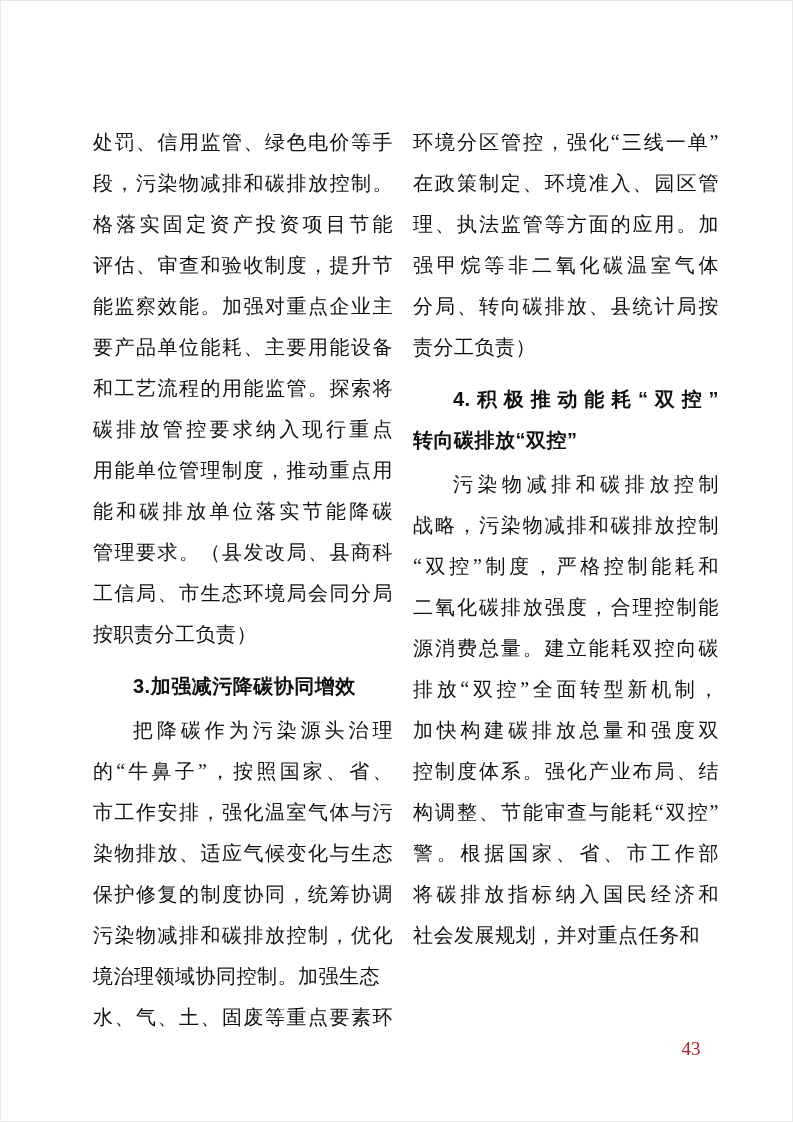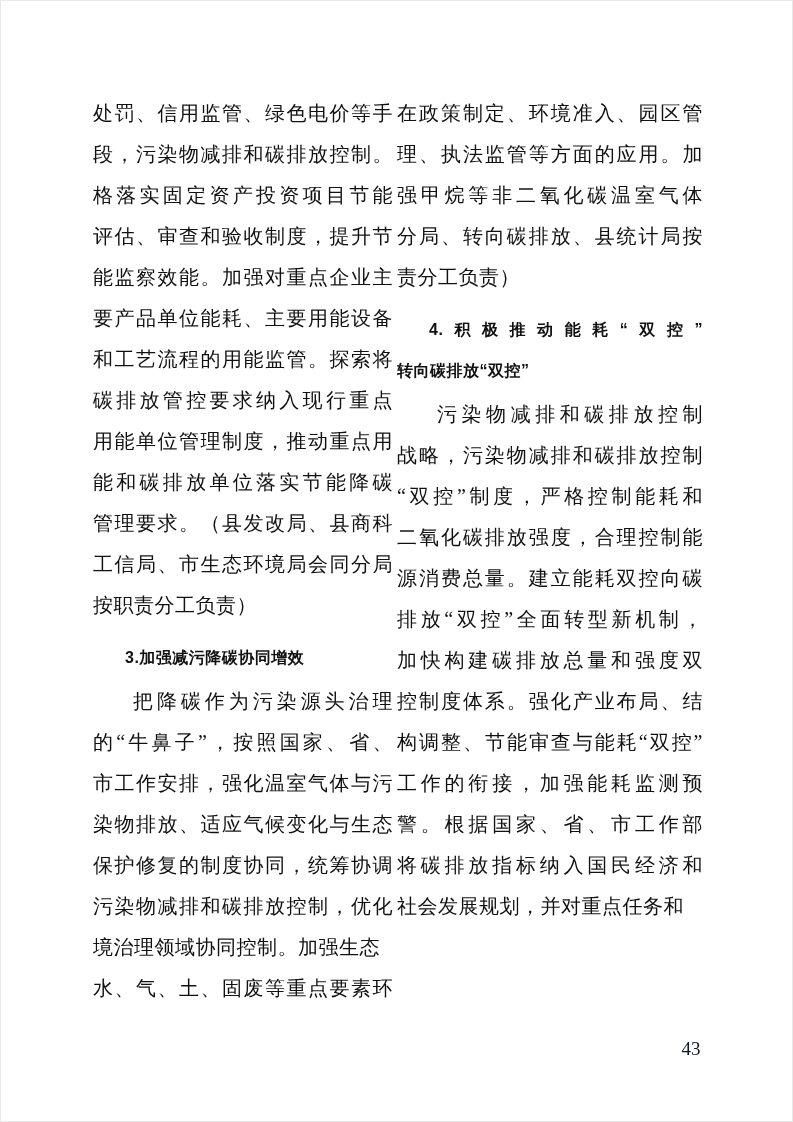--- a/index.html
+++ b/index.html
@@ -13,24 +13,24 @@
     height: 1122px;
     background: #ffffff;
     box-sizing: border-box;
     border: 1px solid #e8e8e8;
     overflow: hidden;
     font-family: "Liberation Serif", "DejaVu Serif", serif;
     color: #111111;
   }
   .content {
     position: absolute;
-    top: 92px;
+    top: 121px;
     left: 92px;
     display: flex;
-    gap: 4px;
+    gap: 20px;
   }
   .col {
     display: block;
   }
   .col-left  { width: 300px; }
   .col-right { width: 306px; }
   .block { margin: 0; }
   .block.heading { margin-top: 11px; margin-bottom: 3px; }
   .line {
     font-size: 20px;
@@ -42,33 +42,33 @@
     letter-spacing: 0.5px;
   }
   .line.last {
     text-align: right;
     text-align-last: left;
   }
   .line.indent { text-indent: 2em; }
   .block.heading .line {
     font-weight: bold;
     font-family: "Liberation Sans", "DejaVu Sans", sans-serif;
-    font-size: 16px;
+    font-size: 20px;
   }
   .page-number {
     position: absolute;
     top: 1033px;
     left: 655px;
     width: 70px;
     height: 30px;
     line-height: 30px;
     text-align: center;
     font-size: 19px;
     font-family: "Liberation Serif", "DejaVu Serif", serif;
-    color: #0f172a;
+    color: #b91c1c;
   }
 </style>
 </head>
 <body>
 
 <div class="page">
   <div class="content">
     <div class="col col-left">
         <div class="block paragraph">
           <div class="line">处罚、信用监管、绿色电价等手</div>
@@ -94,41 +94,41 @@
           <div class="line">市工作安排，强化温室气体与污</div>
           <div class="line">染物排放、适应气候变化与生态</div>
           <div class="line">保护修复的制度协同，统筹协调</div>
           <div class="line">污染物减排和碳排放控制，优化</div>
           <div class="line last">境治理领域协同控制。加强生态</div>
           <div class="line">水、气、土、固废等重点要素环</div>
         </div>
       </div>
     <div class="col col-right">
         <div class="block paragraph">
+          <div class="line">环境分区管控，强化“三线一单”</div>
           <div class="line">在政策制定、环境准入、园区管</div>
           <div class="line">理、执法监管等方面的应用。加</div>
           <div class="line">强甲烷等非二氧化碳温室气体</div>
           <div class="line">分局、转向碳排放、县统计局按职</div>
           <div class="line last">责分工负责）</div>
         </div>
         <div class="block heading">
           <div class="line indent">4.积极推动能耗“双控”</div>
           <div class="line last">转向碳排放“双控”</div>
         </div>
         <div class="block paragraph">
           <div class="line indent">污染物减排和碳排放控制</div>
           <div class="line">战略，污染物减排和碳排放控制</div>
           <div class="line">“双控”制度，严格控制能耗和</div>
           <div class="line">二氧化碳排放强度，合理控制能</div>
           <div class="line">源消费总量。建立能耗双控向碳</div>
           <div class="line">排放“双控”全面转型新机制，</div>
           <div class="line">加快构建碳排放总量和强度双</div>
           <div class="line">控制度体系。强化产业布局、结</div>
           <div class="line">构调整、节能审查与能耗“双控”</div>
-          <div class="line">工作的衔接，加强能耗监测预</div>
           <div class="line">警。根据国家、省、市工作部署，</div>
           <div class="line">将碳排放指标纳入国民经济和</div>
           <div class="line last">社会发展规划，并对重点任务和</div>
         </div>
       </div>
   </div>
   <div class="page-number">43</div>
 </div>
 
 </body></html>

